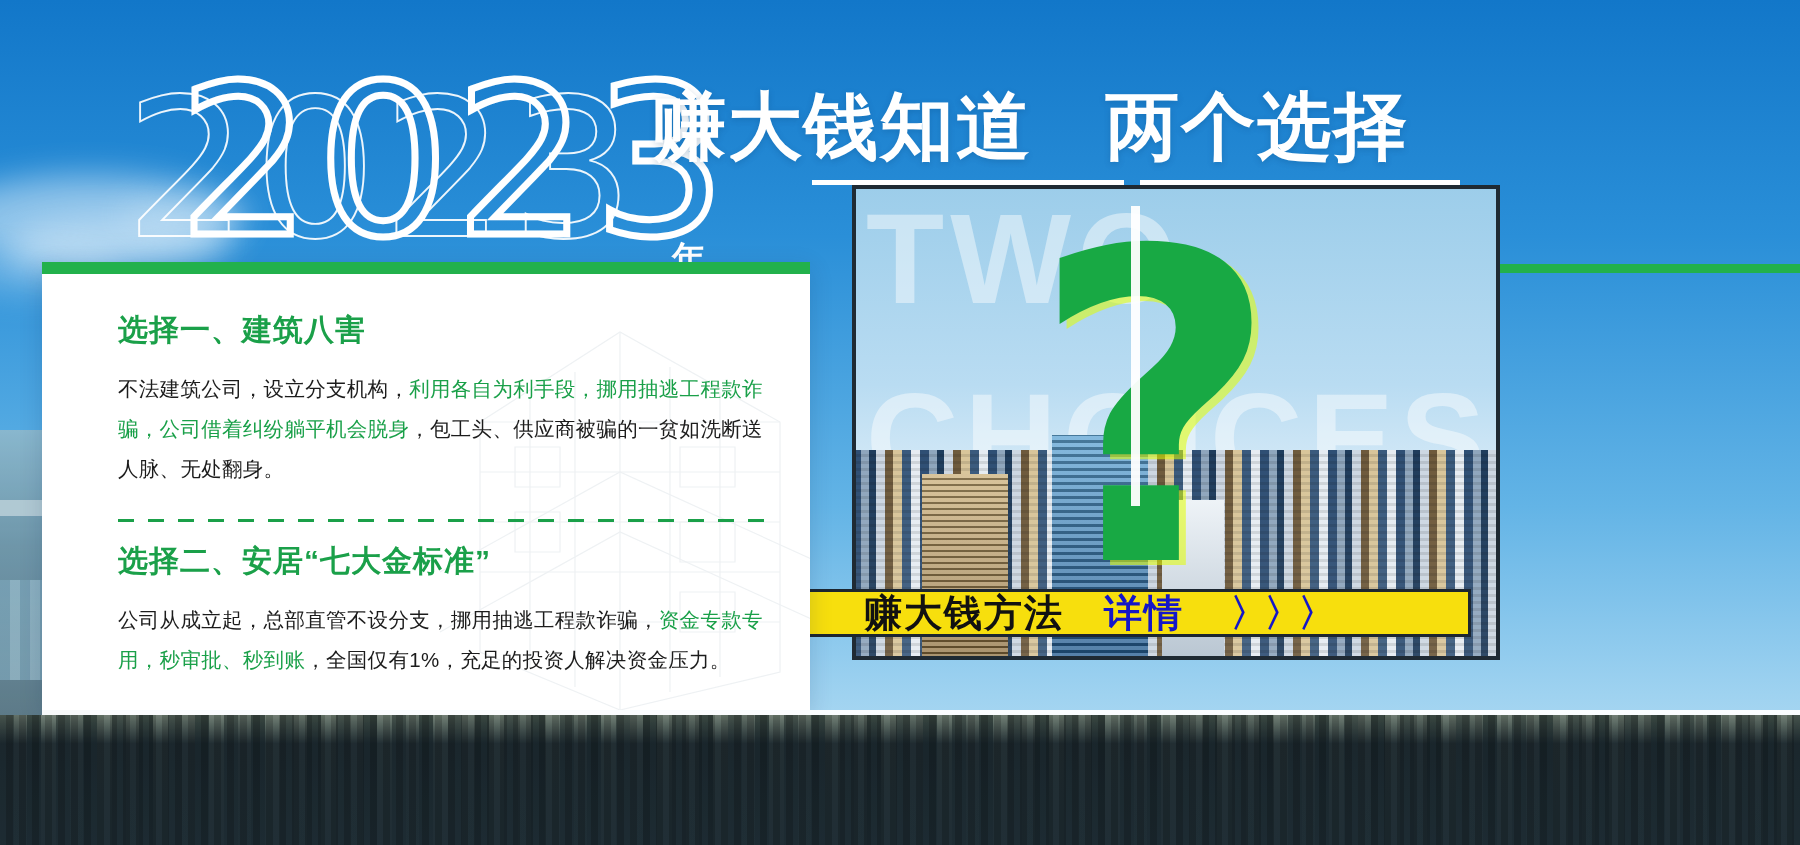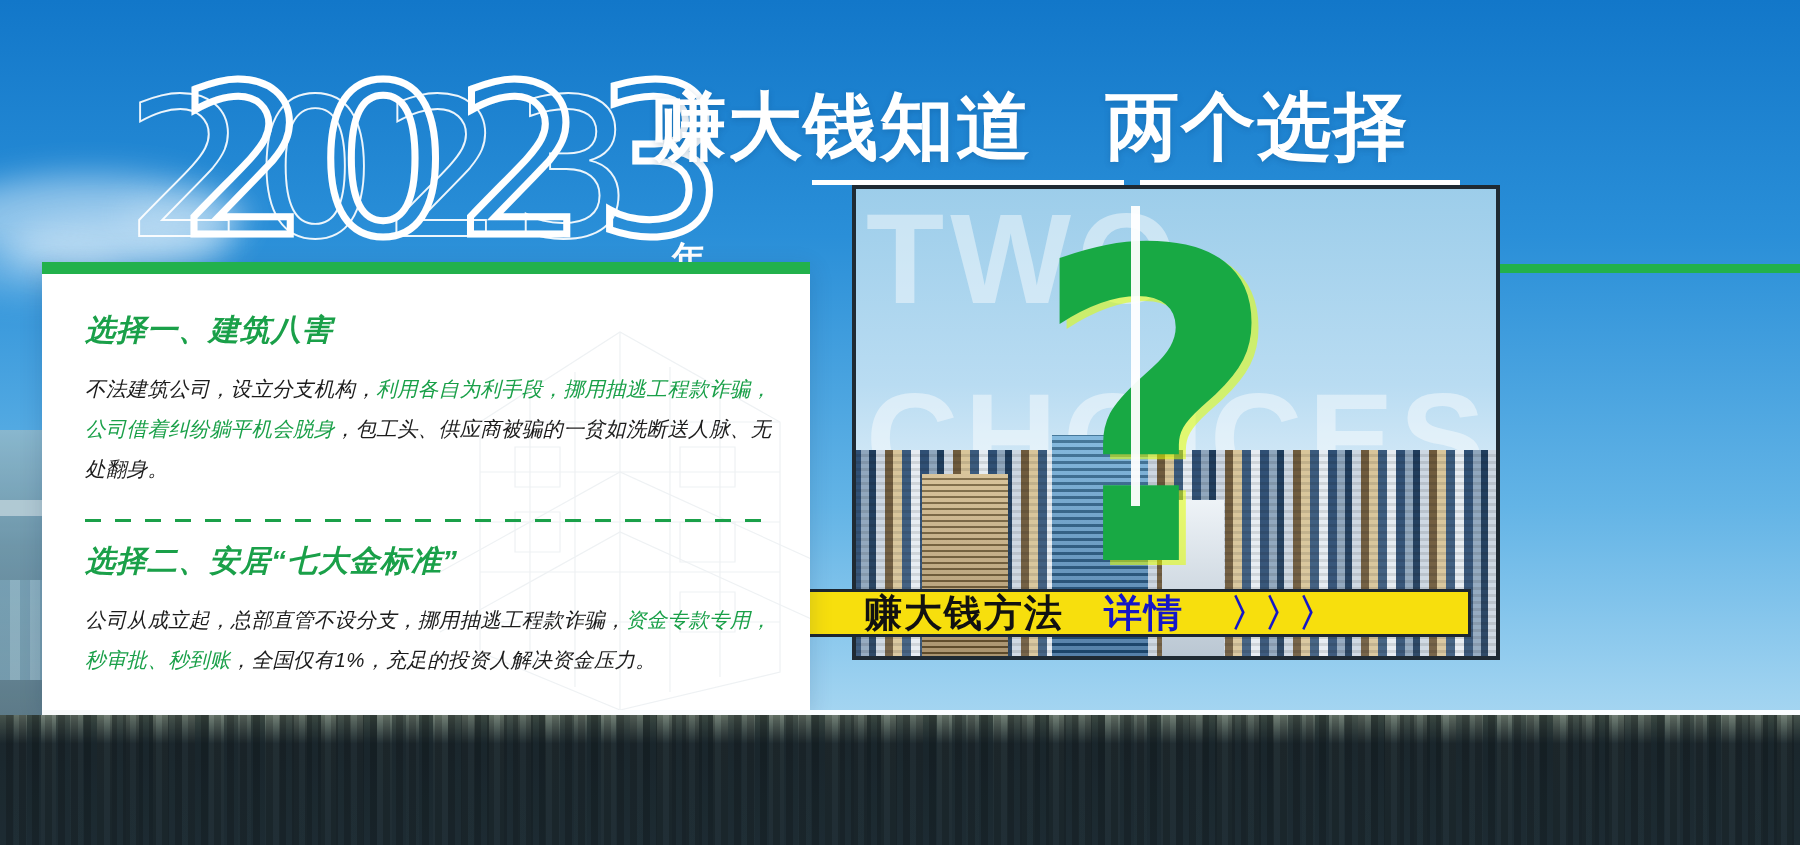--- a/index.html
+++ b/index.html
@@ -136,21 +136,21 @@
 
   
   .card{
     position:absolute;left:42px;top:262px;width:768px;height:448px;
     background:#ffffff;box-shadow:0 6px 22px rgba(0,40,80,.16);overflow:hidden;
   }
   .card-top{position:absolute;left:0;top:0;width:768px;height:12px;background:#22b14c;}
   .blueprint{
     position:absolute;right:-30px;top:10px;width:420px;height:438px;opacity:.35;pointer-events:none;
   }
-  .card-body{position:relative;padding:48px 38px 0 43px;font-style:italic;}
+  .card-body{position:relative;padding:48px 38px 0 76px;}
   .sec-title{
     color:#1aa049;font-size:30px;font-weight:700;letter-spacing:1px;
   }
   .sec-body{
     margin-top:18px;font-size:20.5px;line-height:40px;color:#1c1c1c;letter-spacing:.3px;
   }
   .g{color:#1aa049;}
   .divider{
     margin:30px 0 0 0;height:3px;
     background:repeating-linear-gradient(90deg,#1aa049 0 16px,transparent 16px 30px);

